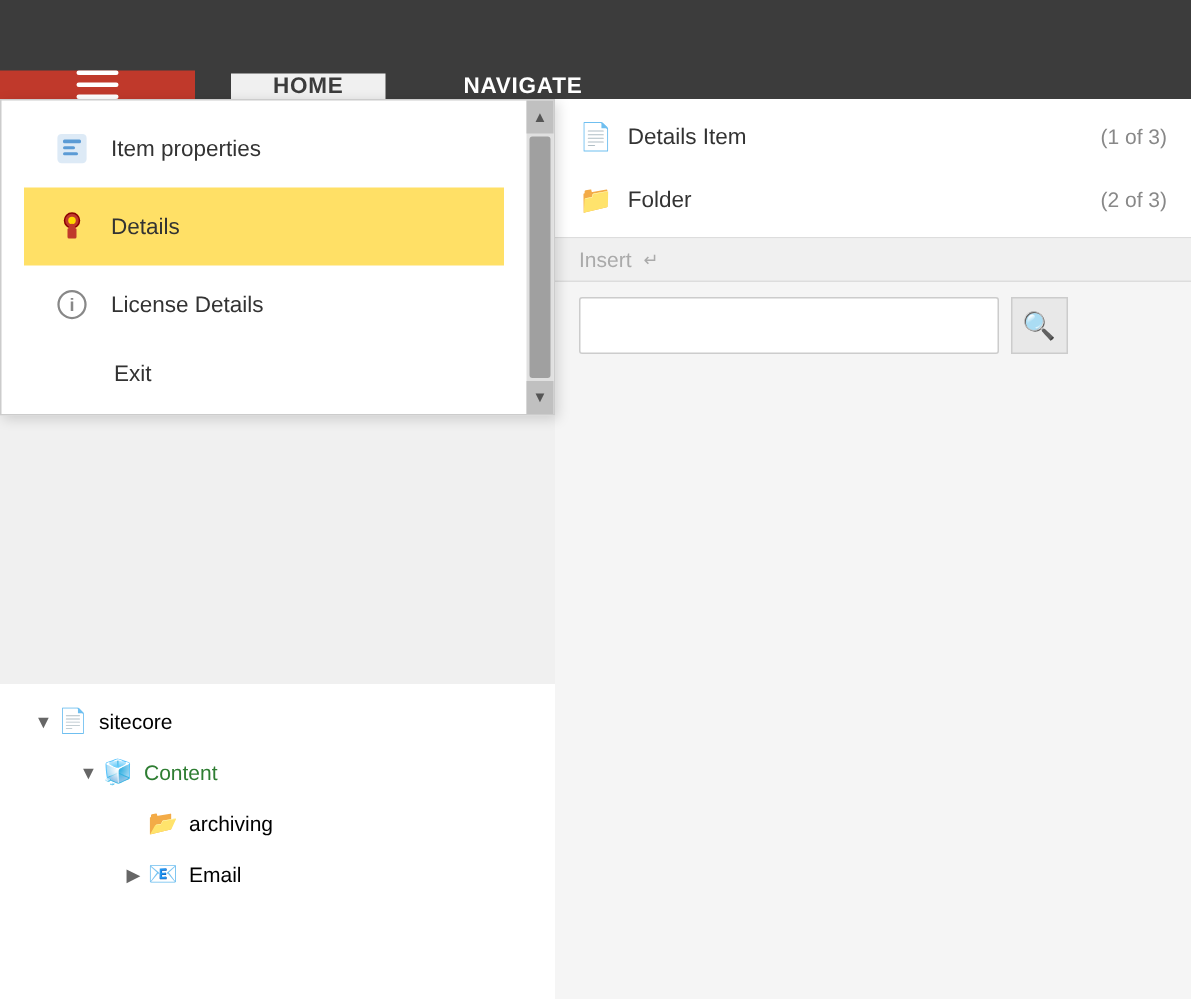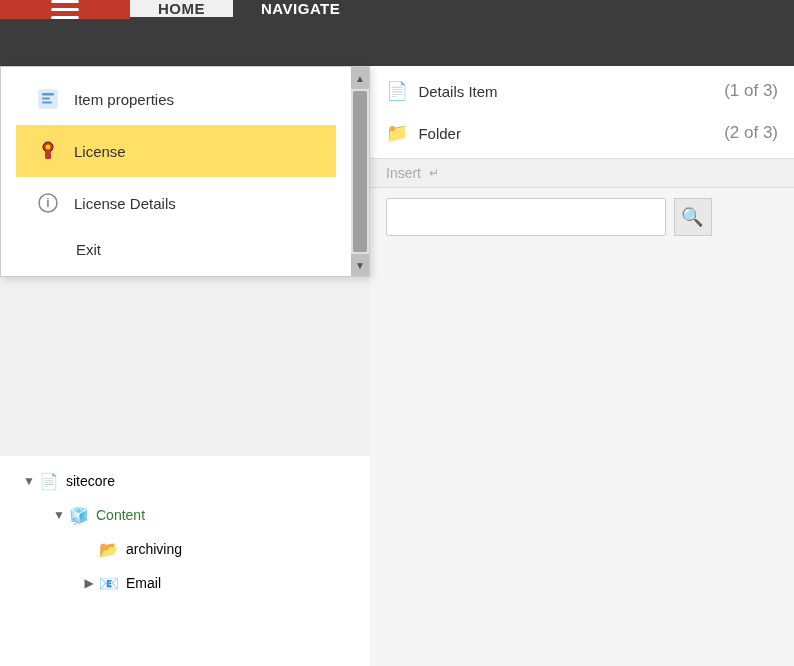--- a/index.html
+++ b/index.html
@@ -1,23 +1,24 @@
 <!DOCTYPE html>
 <html><head>
   <meta charset="utf-8">
   <style>
     * { margin: 0; padding: 0; box-sizing: border-box; }
     body { width: 794px; height: 666px; overflow: hidden; font-family: 'Segoe UI', Arial, sans-serif; background: #f0f0f0; }
 
     
     .top-nav {
       display: flex;
-      align-items: flex-start;
+      align-items: flex-end;
       height: 66px;
       background: #3c3c3c;
+      gap: 24px;
     }
     .hamburger-btn {
       width: 130px;
       background: #c0392b;
       display: flex;
       align-items: center;
       justify-content: center;
       cursor: pointer;
       flex-shrink: 0;
     }
@@ -148,21 +149,21 @@
       color: #333;
       justify-content: space-between;
     }
     .list-item-row .item-name {
       display: flex;
       align-items: center;
       gap: 10px;
     }
     .list-item-row .item-count {
       color: #888;
-      font-size: 17px;
+      font-size: 14px;
     }
 
     
     .insert-bar {
       display: flex;
       align-items: center;
       padding: 6px 16px;
       background: #f0f0f0;
       border-bottom: 1px solid #ddd;
       color: #aaa;
@@ -280,21 +281,21 @@
 
       <div class="dropdown-item highlighted">
         <div class="item-icon">
           <svg width="22" height="22" viewBox="0 0 22 22">
             <circle cx="11" cy="7" r="5" fill="#c0392b" stroke="#8b0000" stroke-width="1"></circle>
             <circle cx="11" cy="7" r="2.5" fill="#ffd700"></circle>
             <rect x="8" y="12" width="6" height="7" rx="1" fill="#c0392b"></rect>
             <polygon points="8,12 11,9 14,12" fill="#c0392b"></polygon>
           </svg>
         </div>
-        <span>License</span>
+        <span>Details</span>
       </div>
 
       <div class="dropdown-item">
         <div class="item-icon">
           <svg width="22" height="22" viewBox="0 0 22 22">
             <circle cx="11" cy="11" r="9" fill="none" stroke="#888" stroke-width="1.5"></circle>
             <text x="11" y="15" text-anchor="middle" font-size="12" fill="#888" font-weight="bold">i</text>
           </svg>
         </div>
         <span>License Details</span>

